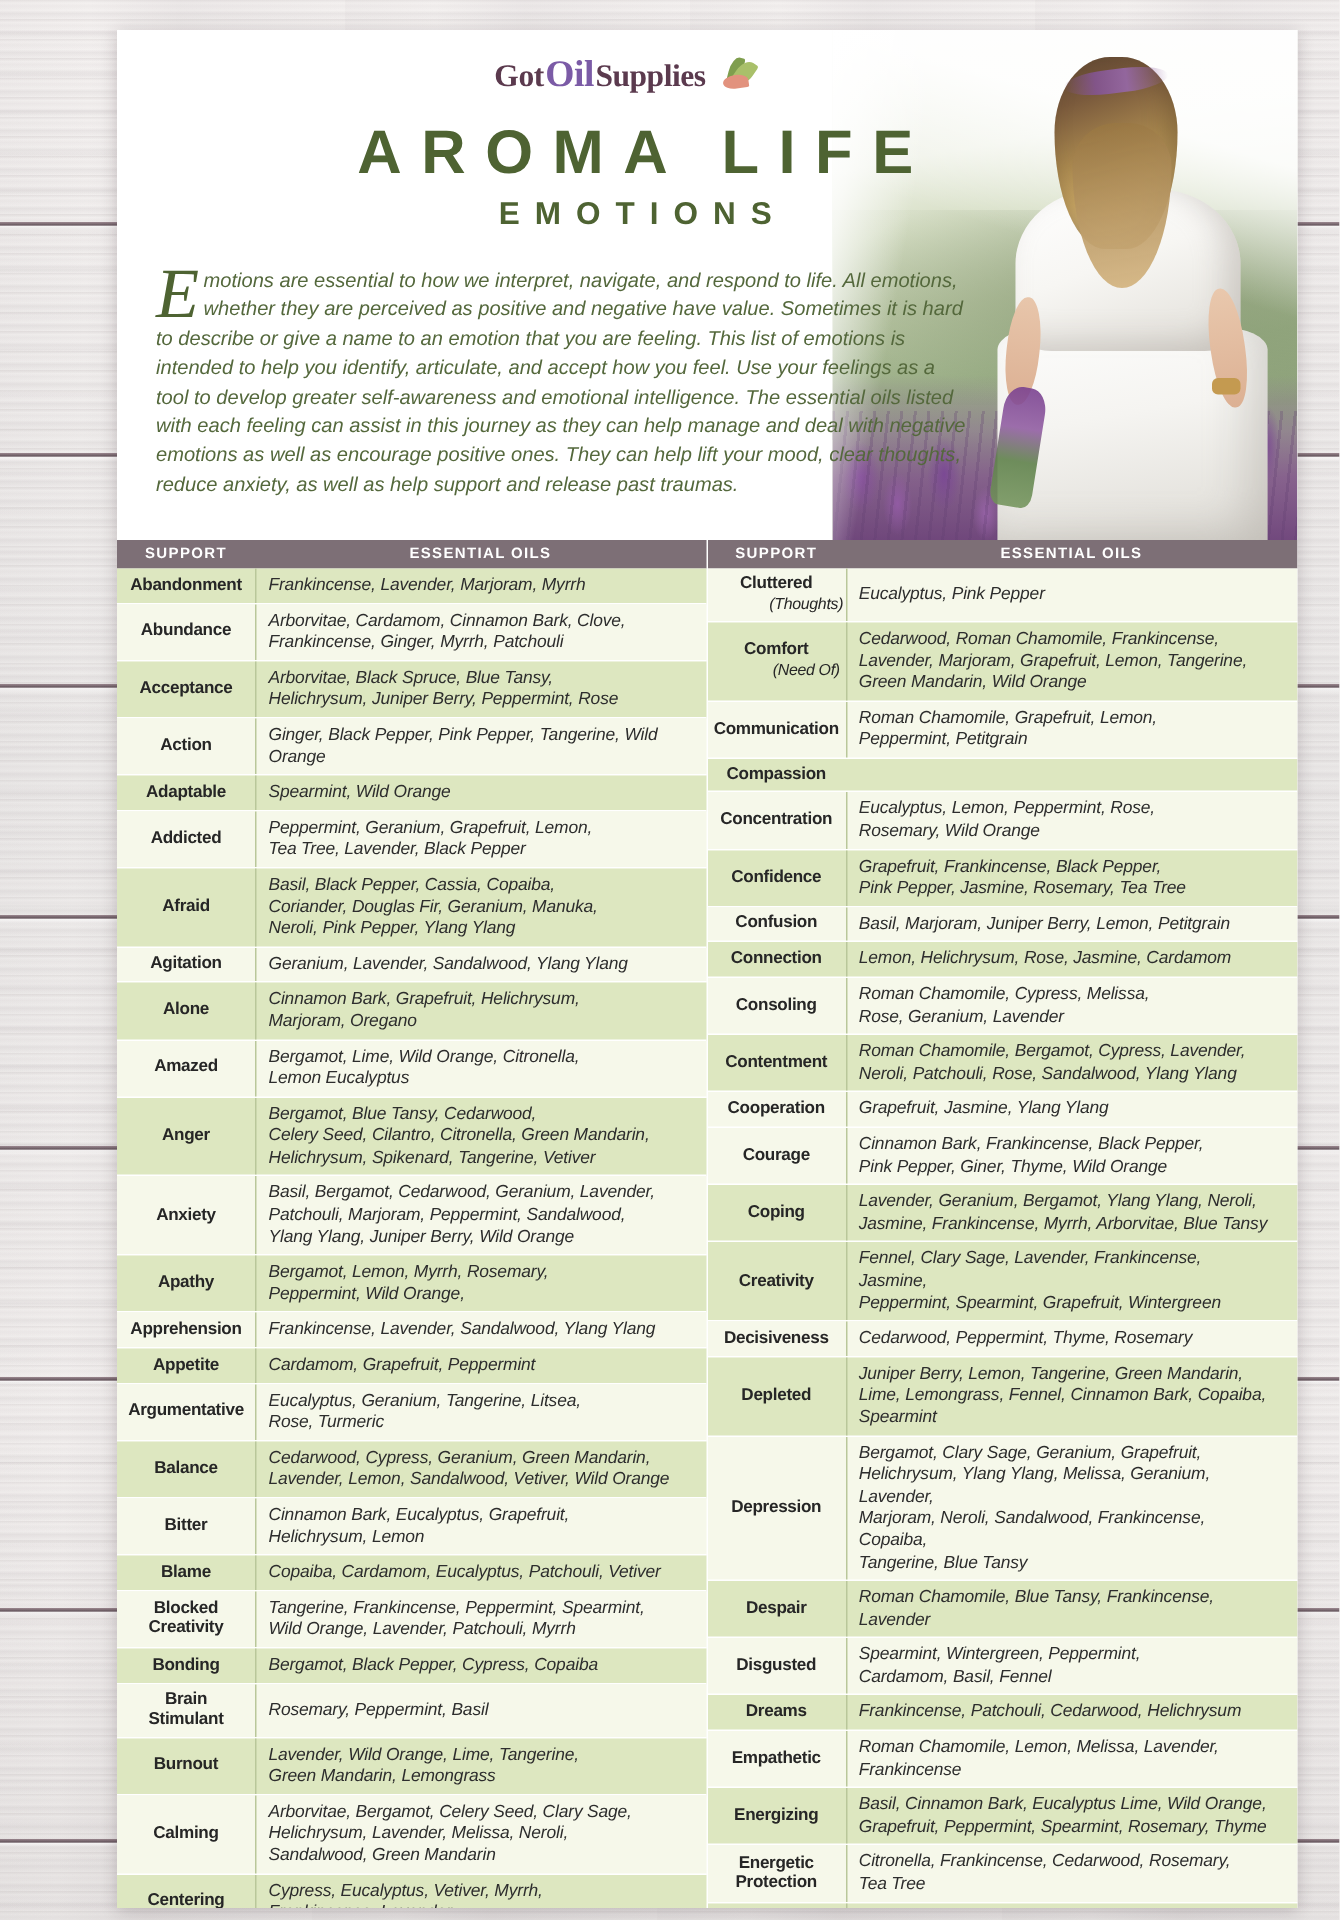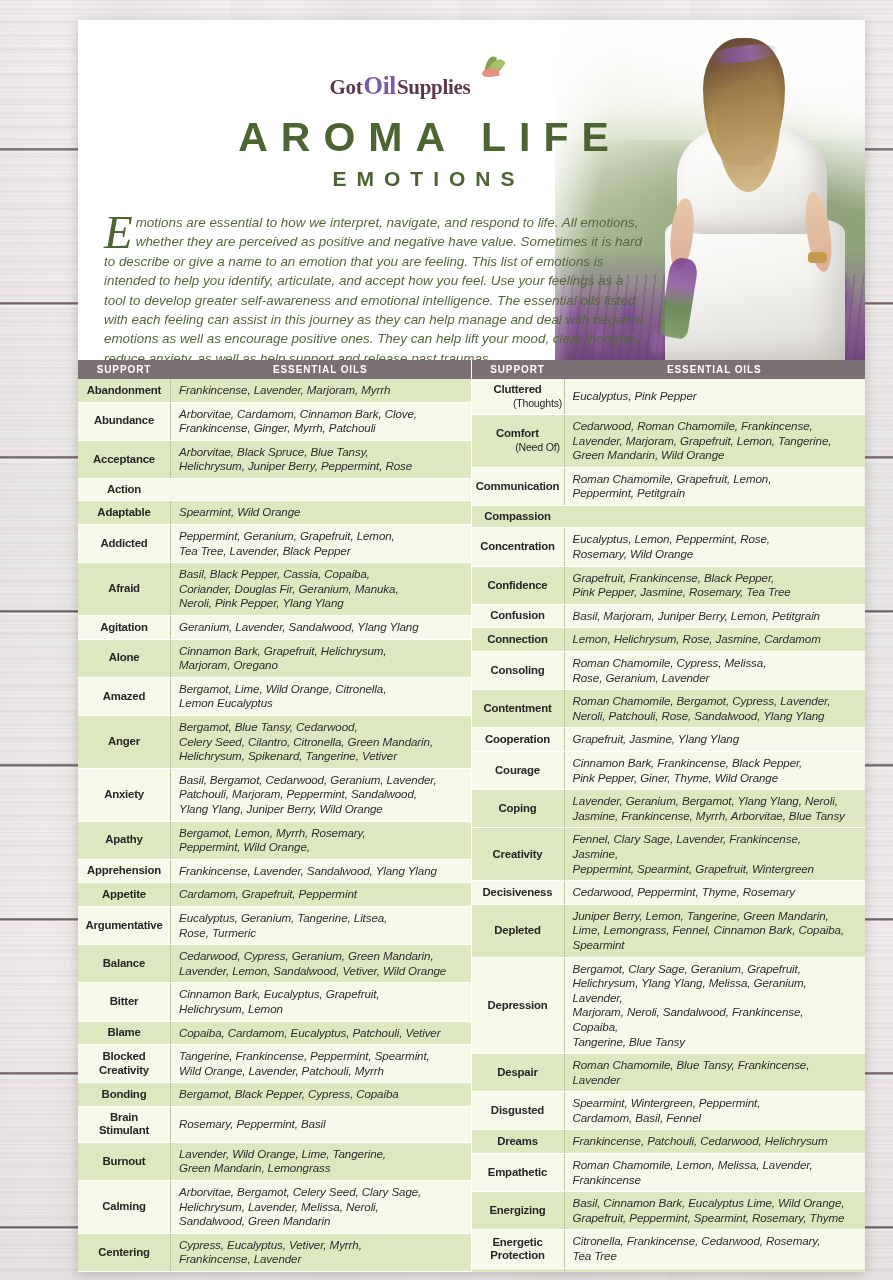--- a/index.html
+++ b/index.html
@@ -199,21 +199,21 @@
     gap: 4px; margin-left: -110px;
   }
   .logo-text {
     font-family: "Liberation Serif", serif;
     font-weight: bold;
     font-size: 21px;
     letter-spacing: -0.3px;
     display: flex; align-items: baseline;
   }
   .logo-got, .logo-sup { color: #5b3a4e; }
-  .logo-oil { color: #7b5ba6; font-size: 25px; padding: 0 1px; margin-top: 36px; }
+  .logo-oil { color: #7b5ba6; font-size: 25px; padding: 0 1px; }
   .leaf-icon { position: relative; width: 26px; height: 24px; margin-left: 3px; }
   .leaf-icon i { position: absolute; display: block; }
   .leaf-a { left: 9px; top: 0px; width: 9px; height: 18px; background: #7f9e4e; border-radius: 60% 10% 60% 10%; transform: rotate(14deg); }
   .leaf-b { left: 14px; top: 2px; width: 11px; height: 17px; background: #a9c06a; border-radius: 60% 10% 60% 10%; transform: rotate(34deg); }
   .leaf-c { left: 5px; top: 12px; width: 17px; height: 9px; background: #e2927e; border-radius: 60% 60% 10% 60%; transform: rotate(-8deg); }
 
   .title-main {
     text-align: center;
     color: #4e6332;
     font-size: 41px;
@@ -292,20 +292,21 @@
     display: flex;
     flex-direction: column;
     align-items: center;
     justify-content: center;
     padding: 4px 1px;
     line-height: 13.5px;
     letter-spacing: -0.2px;
   }
   .c-support .paren {
     font-weight: normal;
+    font-style: italic;
     font-size: 10.6px;
     margin-left: 40px;
   }
   .c-oils {
     flex: 1;
     border-left: 1px solid #b9c79a;
     padding: 4px 20px 4px 8px;
     font-style: italic;
     font-size: 11.6px;
     line-height: 14.6px;
@@ -401,20 +402,23 @@
             </div>
             <div class="c-oils">
               <span>Arborvitae, Black Spruce, Blue Tansy,</span>
               <span>Helichrysum, Juniper Berry, Peppermint, Rose</span>
             </div>
           </div>
           <div class="trow c">
             <div class="c-support">
               <span>Action</span>
             </div>
+            <div class="c-oils">
+              <span>Ginger, Black Pepper, Pink Pepper, Tangerine, Wild Orange</span>
+            </div>
           </div>
           <div class="trow g">
             <div class="c-support">
               <span>Adaptable</span>
             </div>
             <div class="c-oils">
               <span>Spearmint, Wild Orange</span>
             </div>
           </div>
           <div class="trow c">

